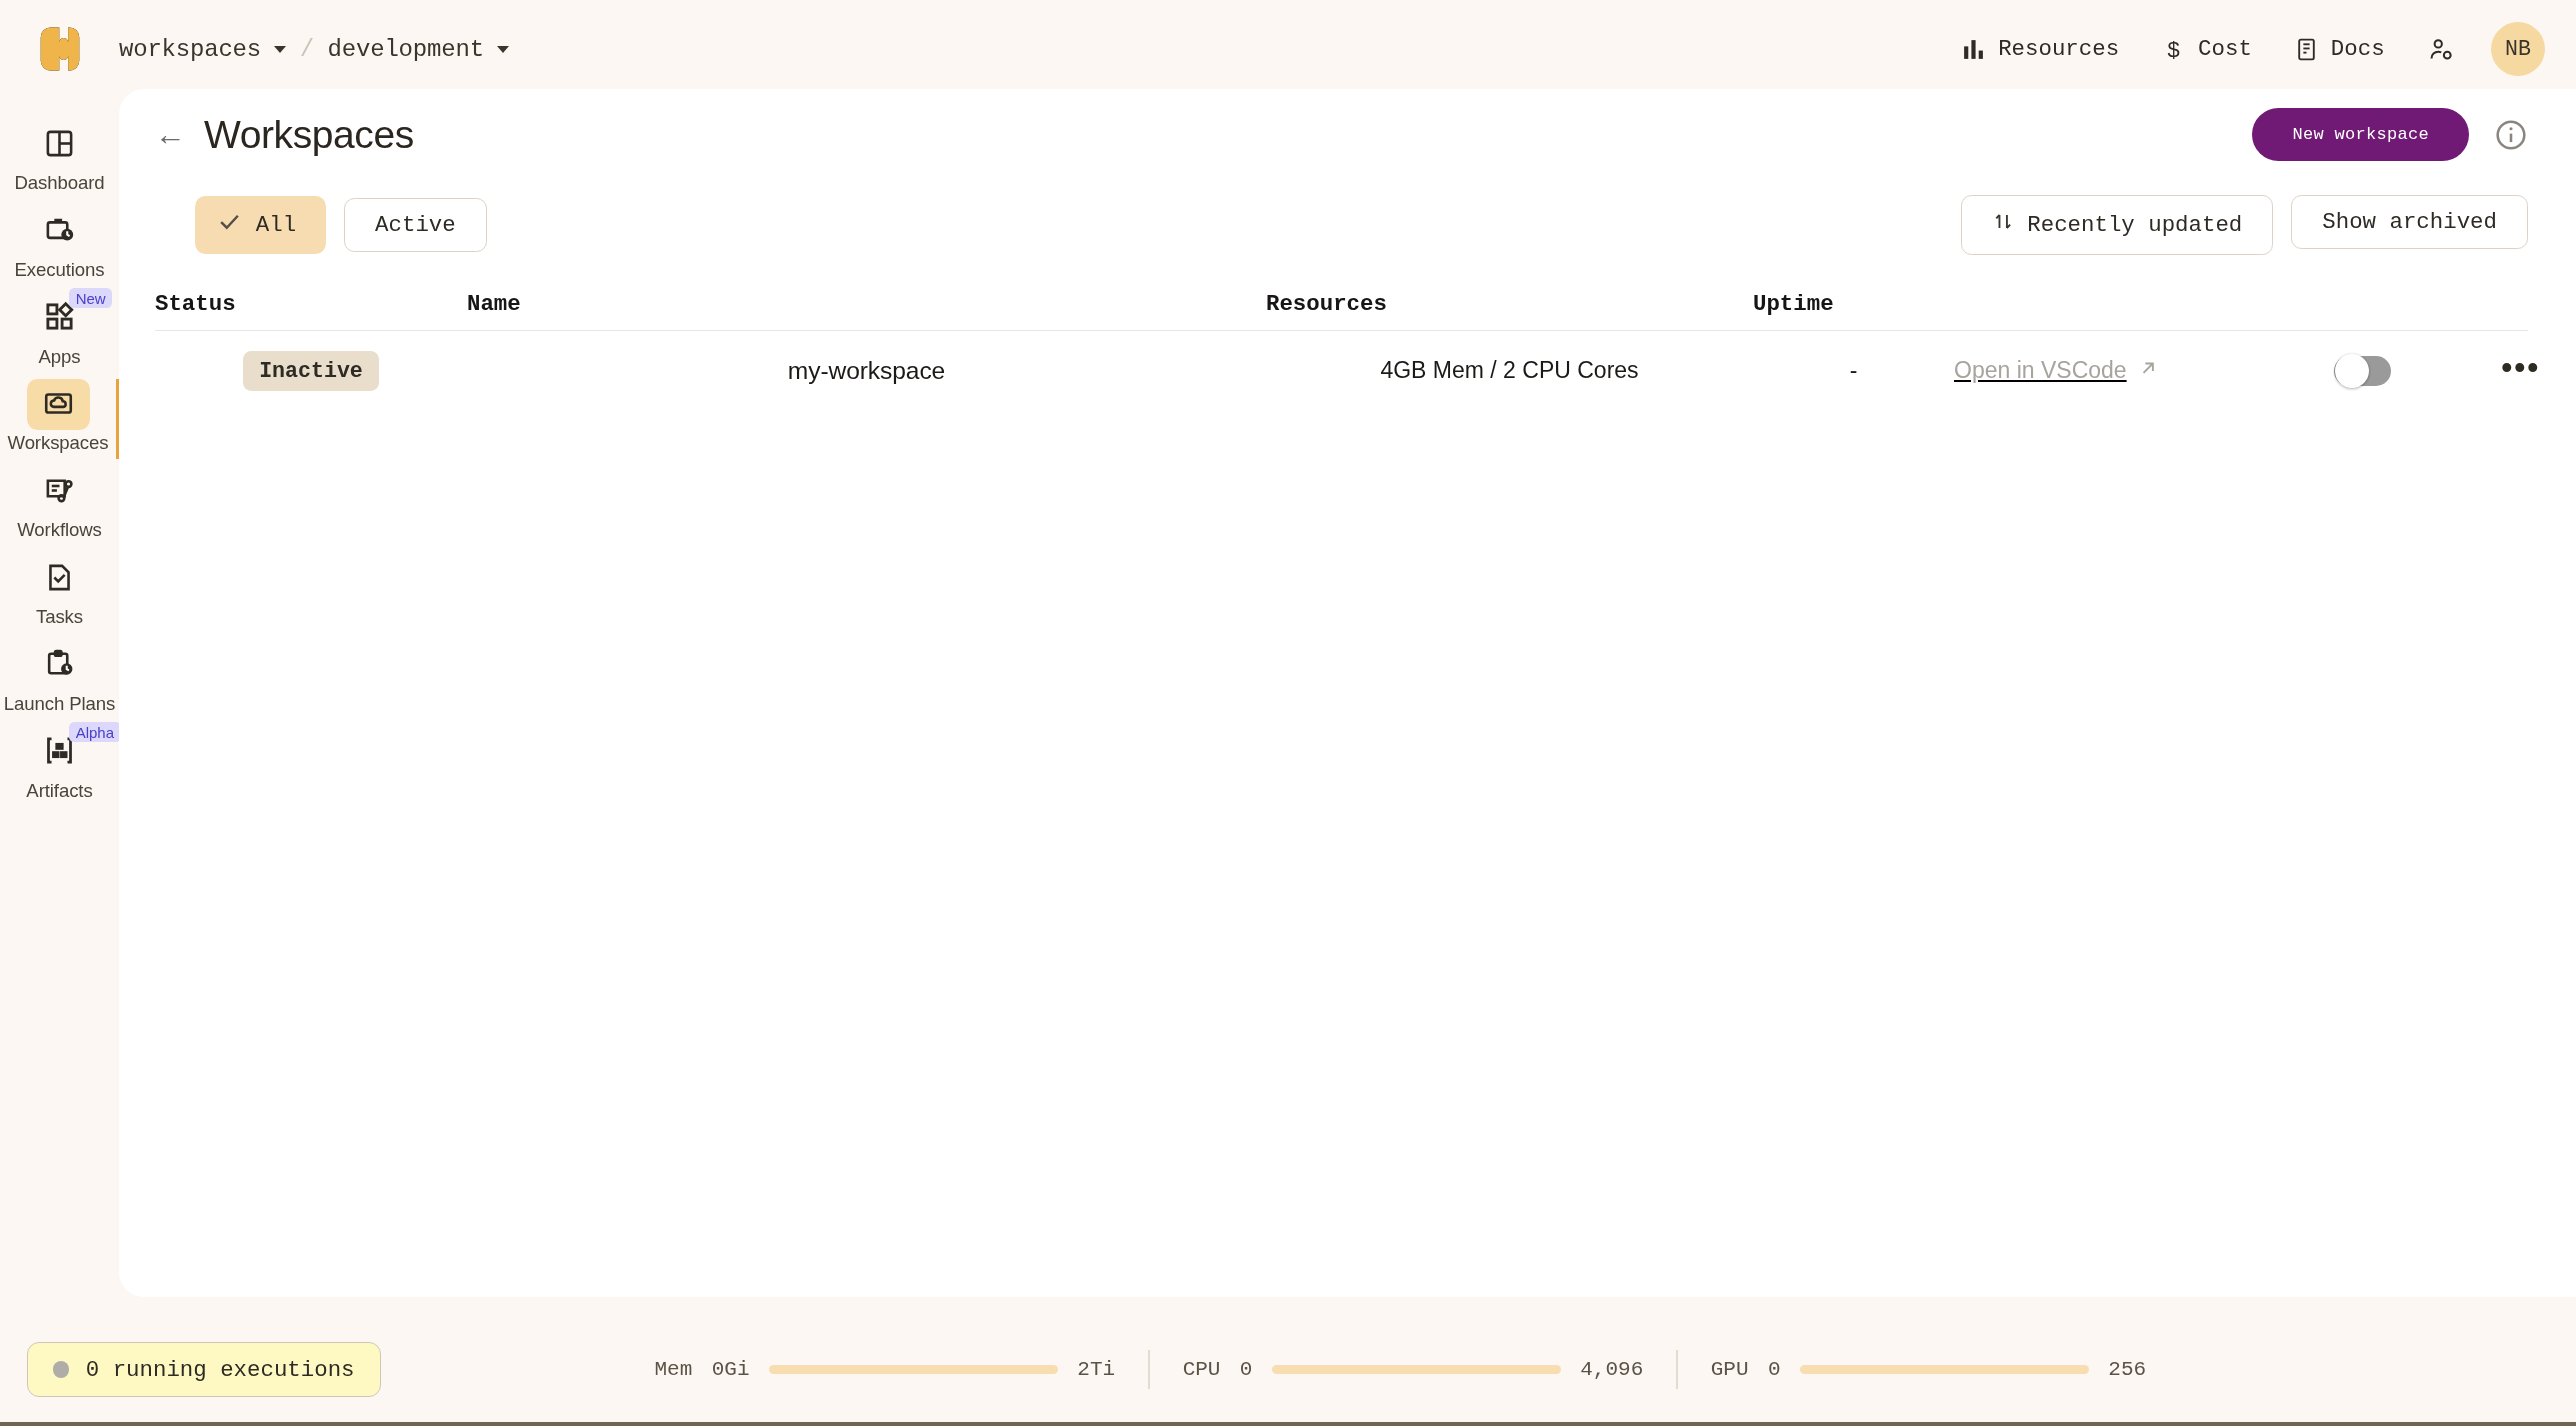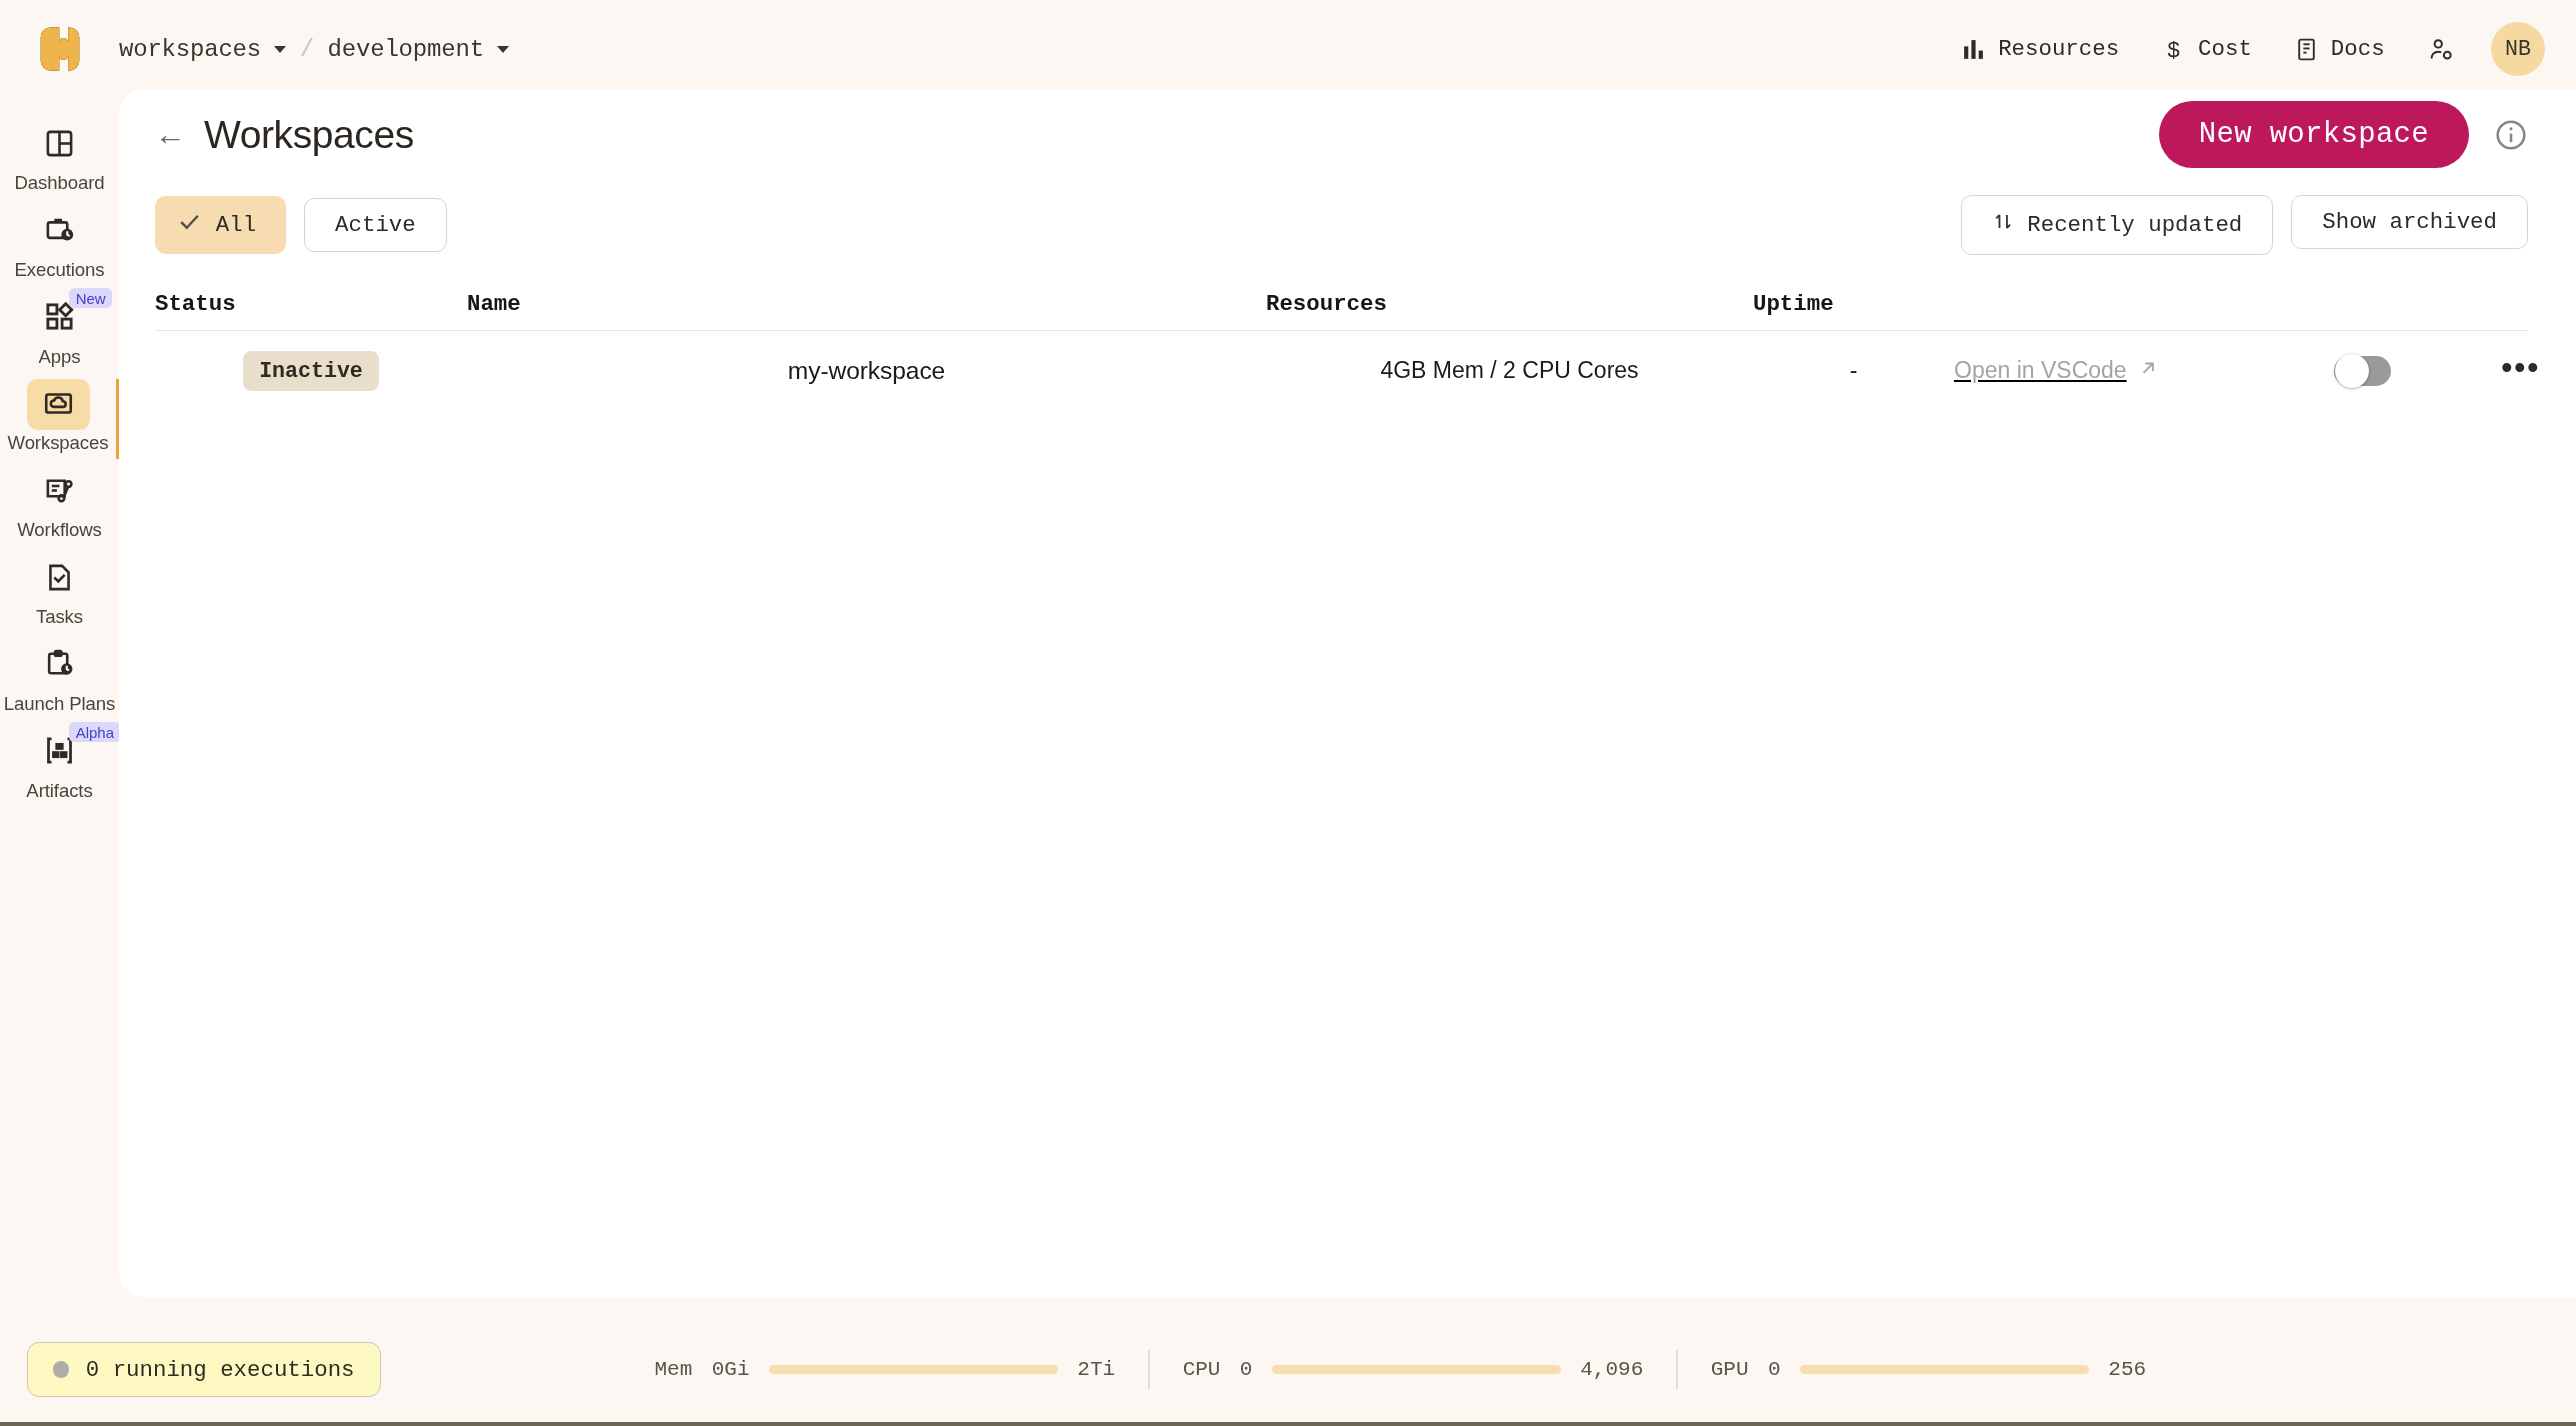--- a/index.html
+++ b/index.html
@@ -67,30 +67,30 @@
     width: 2457px; height: 1208px;
     background: #FFFFFF; border-top-left-radius: 25px; border-bottom-left-radius: 25px;
   }
   #page-head {
     display: flex; align-items: center; height: 91px; padding: 0 48px 0 36px;
   }
   #back-arrow { font-size: 31px; color: #6C6A66; margin-right: 18px; cursor: pointer; line-height: 1;}
   #page-title { font-size: 39px; color: #2B261F; letter-spacing: -0.4px; }
   #head-right { margin-left: auto; display: flex; align-items: center; gap: 25px; }
   #new-ws-btn {
-    background: #be185d; color: #FFFFFF; border: none; border-radius: 745px;
-    font-family: "Liberation Mono", monospace; font-size: 29px;
+    background: #701a75; color: #FFFFFF; border: none; border-radius: 745px;
+    font-family: "Liberation Mono", monospace; font-size: 17px;
     padding: 17px 40px; cursor: pointer; letter-spacing: 0.3px;
   }
   #info-icon { width: 34px; height: 34px; cursor: pointer; }
 
   #filterbar { display: flex; align-items: center; padding: 12px 48px 0 36px; height: 78px; }
   .pill {
     border-radius: 10.4px; font-family: "Liberation Mono", monospace; font-size: 22.4px;
-    display: flex; align-items: center; gap: 13.4px; cursor: pointer; color: #2E2A24;
+    display: flex; align-items: center; gap: 13.4px; cursor: pointer; color: #2E2A24; margin-left: 40px;
   }
   .pill.amber { background: #F6DCB0; padding: 13.4px 30px 13.4px 22.4px; border: none; }
   .pill.outline { background: #FFFFFF; border: 1.5px solid #DCD2C6; padding: 12.7px 30px; margin-left: 18px; }
   #filter-right { margin-left: auto; display: flex; align-items: flex-start; gap: 18px; }
   .pill.outline.plain { margin-left: 0; }
 
   
   #table { padding: 19.4px 48px 0 36px; }
   #thead {
     display: flex; align-items: center; height: 54px;

